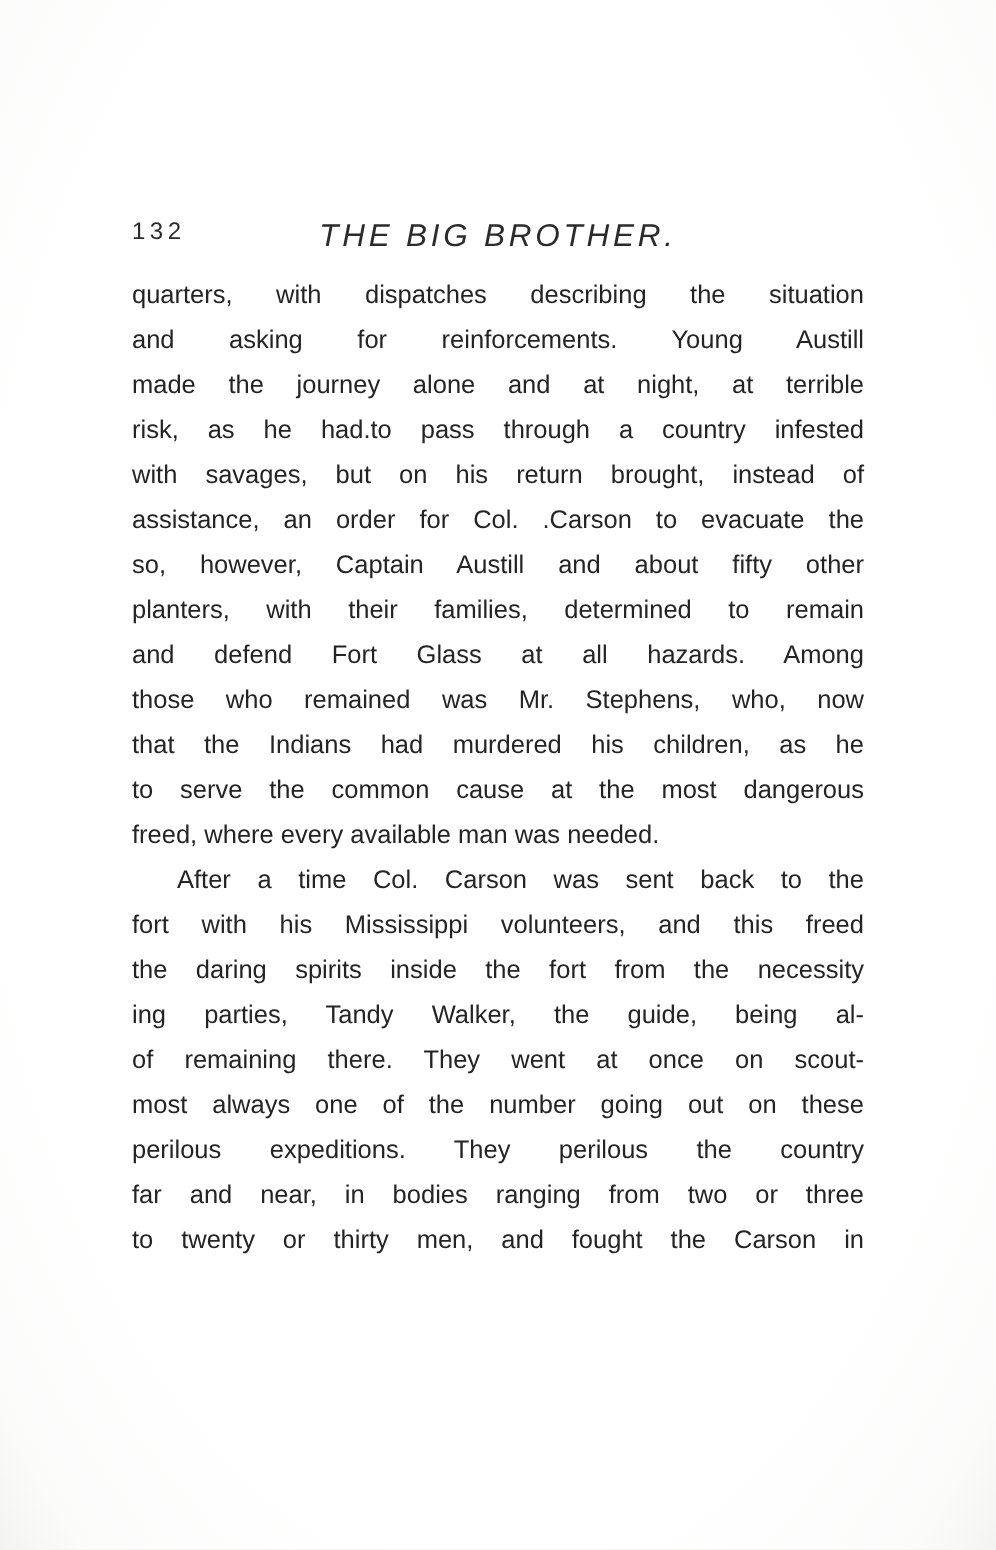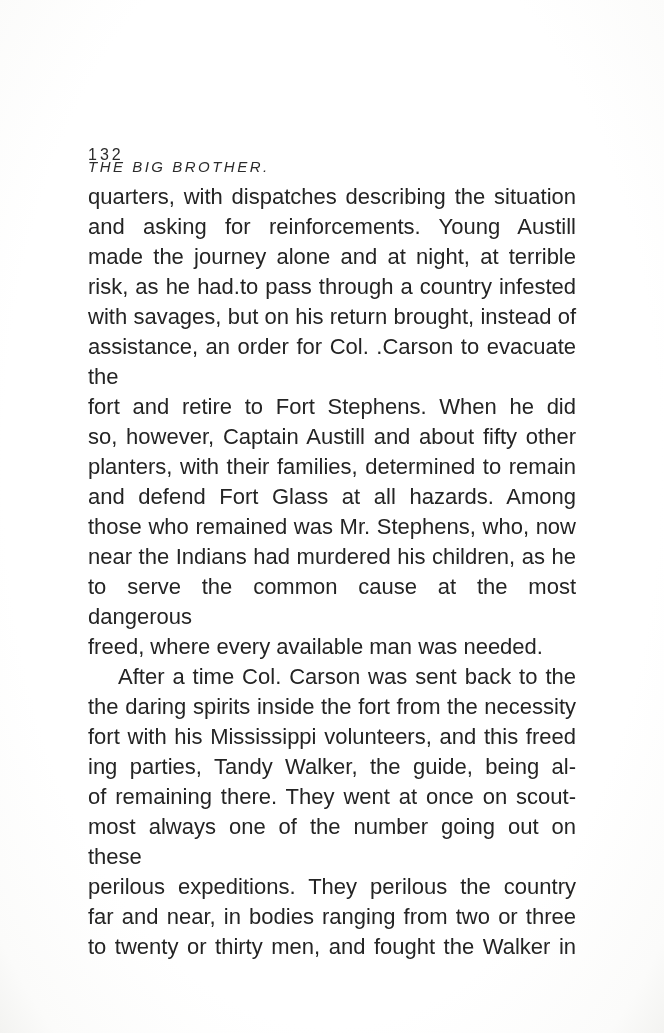--- a/index.html
+++ b/index.html
@@ -34,28 +34,29 @@
     left: 0;
     top: 4px;
     font-size: 16px;
     letter-spacing: 3px;
     color: #2b2b2b;
   }
   .running-title {
     position: absolute;
     left: 0;
     right: 0;
-    top: 16px;
+    top: 4px;
+    text-align: center;
     font-style: italic;
-    font-size: 15px;
+    font-size: 21px;
     letter-spacing: 2.5px;
     color: #2b2b2b;
   }
   .body-text {
-    font-size: 22px;
+    font-size: 17px;
     line-height: 30px;
   }
   .line {
     text-align: justify;
     text-align-last: justify;
     -moz-text-align-last: justify;
     white-space: normal;
   }
   .line.end {
     text-align-last: left;
@@ -78,37 +79,36 @@
 
     <div class="body-text">
 
       <div class="paragraph">
         <div class="line">quarters, with dispatches describing the situation</div>
         <div class="line">and asking for reinforcements.  Young Austill</div>
         <div class="line">made the journey alone and at night, at terrible</div>
         <div class="line">risk, as he had.to pass through a country infested</div>
         <div class="line">with savages, but on his return brought, instead of</div>
         <div class="line">assistance, an order for Col. .Carson to evacuate the</div>
-        <div class="line">fort and retire to Fort Stephens.  When he did</div>
         <div class="line">so, however, Captain Austill and about fifty other</div>
         <div class="line">planters, with their families, determined to remain</div>
         <div class="line">and defend Fort Glass at all hazards.  Among</div>
         <div class="line">those who remained was Mr. Stephens, who, now</div>
-        <div class="line">near the Indians had murdered his children, as he</div>
+        <div class="line">that the Indians had murdered his children, as he</div>
         <div class="line">to serve the common cause at the most dangerous</div>
         <div class="line end">freed, where every available man was needed.</div>
       </div>
 
       <div class="paragraph">
         <div class="line indent">After a time Col. Carson was sent back to the</div>
+        <div class="line">fort with his Mississippi volunteers, and this freed</div>
         <div class="line">the daring spirits inside the fort from the necessity</div>
-        <div class="line">fort with his Mississippi volunteers, and this freed</div>
         <div class="line">ing parties, Tandy Walker, the guide, being al-</div>
         <div class="line">of remaining there.  They went at once on scout-</div>
         <div class="line">most always one of the number going out on these</div>
         <div class="line">perilous expeditions.  They perilous the country</div>
         <div class="line">far and near, in bodies ranging from two or three</div>
-        <div class="line">to twenty or thirty men, and fought the Walker in</div>
+        <div class="line">to twenty or thirty men, and fought the Carson in</div>
       </div>
     </div>
 
   </div>
 </div>
 
 </body></html>

